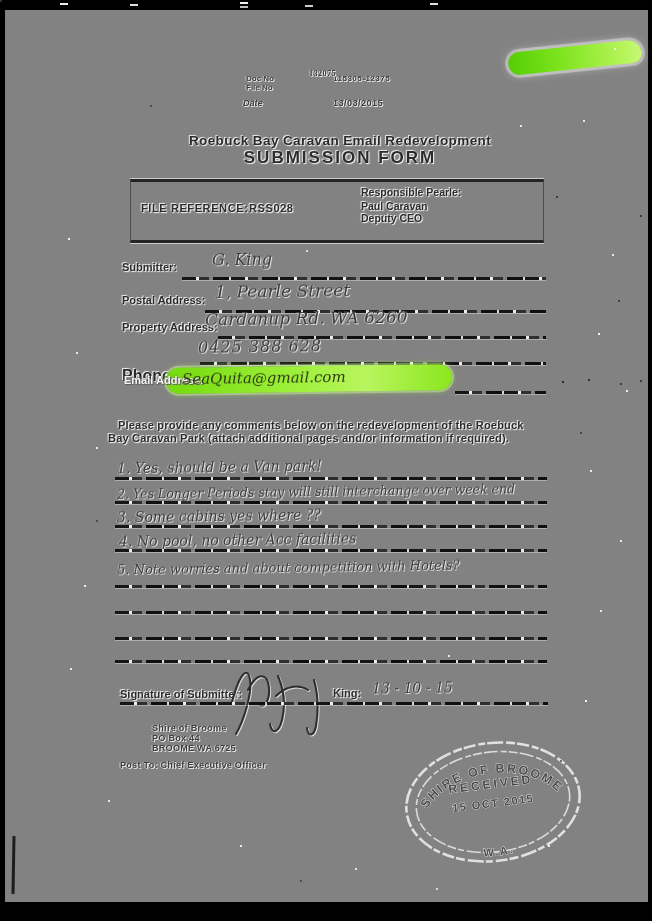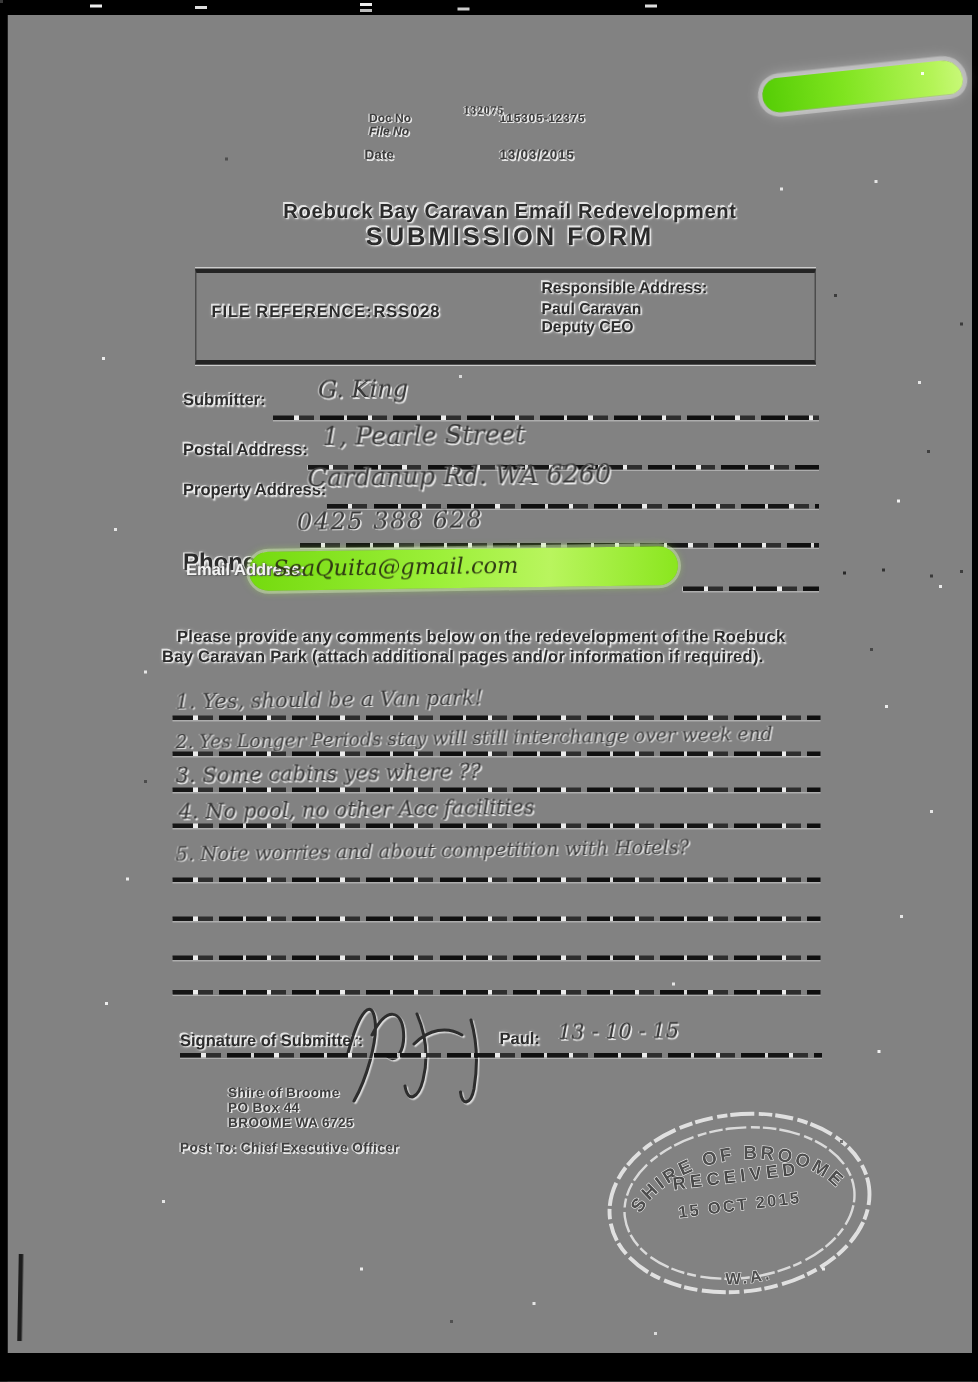--- a/index.html
+++ b/index.html
@@ -60,34 +60,34 @@
 
 <div class="abs edge" style="left:0;top:0;width:652px;height:10px;"></div>
 <div class="abs edge" style="left:0;top:0;width:5px;height:921px;"></div>
 <div class="abs edge" style="left:648px;top:0;width:4px;height:921px;"></div>
 <div class="abs edge" style="left:0;top:902px;width:652px;height:19px;"></div>
 
 <div class="abs" style="left:60px;top:3px;width:8px;height:2px;background:#eee;box-shadow:70px 1px 0 #ddd,180px -1px 0 #eee,245px 2px 0 #ccc,370px 0 0 #ddd,180px 3px 0 #bbb;"></div>
 
 <div class="abs stamp-txt" style="left:246px;top:74px;font-size:8px;">Doc No</div>
 <div class="abs stamp-txt" style="left:333px;top:74px;font-size:8px;letter-spacing:.5px;">115305-12375</div>
-<div class="abs stamp-txt" style="left:246px;top:83px;font-size:8px;font-style:italic;">File No</div>
+<div class="abs stamp-txt" style="left:246px;top:83px;font-size:8px;">File No</div>
 <div class="abs stamp-txt" style="left:309px;top:69px;font-size:8px;letter-spacing:.5px;font-family:Liberation Serif, serif;">132075</div>
-<div class="abs stamp-txt" style="left:243px;top:98px;font-size:9px;">Date</div>
+<div class="abs stamp-txt" style="left:243px;top:98px;font-size:9px;font-style:italic;">Date</div>
 <div class="abs stamp-txt" style="left:333px;top:98px;font-size:9px;letter-spacing:.5px;">13/03/2015</div>
 
 <div class="abs streak" style="left:508px;top:46px;width:134px;height:23px;"></div>
 
 <div class="abs emboss" style="left:115px;top:133px;width:450px;text-align:center;font-size:13.5px;letter-spacing:.4px;">Roebuck Bay Caravan Email Redevelopment</div>
 <div class="abs emboss" style="left:115px;top:148px;width:450px;text-align:center;font-size:17px;letter-spacing:2px;">SUBMISSION FORM</div>
 
 <div class="abs refbox" style="left:130px;top:179px;width:412px;height:58px;">
   <span class="abs emboss" style="left:10px;top:20px;font-size:11px;letter-spacing:.6px;">FILE REFERENCE:</span>
   <span class="abs emboss" style="left:118px;top:20px;font-size:11px;letter-spacing:.6px;">RSS028</span>
-  <span class="abs emboss" style="left:230px;top:4px;font-size:10.5px;">Responsible Address:</span>
+  <span class="abs emboss" style="left:230px;top:4px;font-size:10.5px;">Responsible Pearle:</span>
   <span class="abs emboss" style="left:230px;top:18px;font-size:10.5px;">Paul Caravan</span>
   <span class="abs emboss" style="left:230px;top:30px;font-size:10.5px;">Deputy CEO</span>
 </div>
 
 <div class="abs emboss" style="left:122px;top:261px;font-size:11px;">Submitter:</div>
 <div class="abs hw" style="left:212px;top:250px;font-size:16px;">G. King</div>
 <div class="abs rule" style="left:182px;top:277px;width:364px;"></div>
 
 <div class="abs emboss" style="left:122px;top:294px;font-size:11px;">Postal Address:</div>
 <div class="abs hw" style="left:215px;top:281px;font-size:17px;">1, Pearle Street</div>
@@ -127,21 +127,21 @@
 
 <div class="abs rule" style="left:115px;top:611px;width:432px;"></div>
 <div class="abs rule" style="left:115px;top:637px;width:432px;"></div>
 <div class="abs rule" style="left:115px;top:660px;width:432px;"></div>
 
 <div class="abs emboss" style="left:120px;top:688px;font-size:11px;">Signature of Submitter:</div>
 <svg class="abs" style="left:218px;top:660px;filter:drop-shadow(1px 1px 0 rgba(255,255,255,.7));" width="130" height="80" viewBox="0 0 130 80">
   <path d="M14 42 C22 12, 30 6, 32 20 C34 34, 26 60, 18 74 M30 30 C40 10, 50 14, 51 28 C52 40, 46 50, 40 44 M60 16 C66 30, 68 44, 64 60 C61 72, 54 76, 52 64 M58 36 C68 26, 80 24, 90 30 M96 20 C100 34, 101 48, 98 66 C96 76, 90 78, 89 68" fill="none" stroke="#2d2d2d" stroke-width="2" stroke-linecap="round"></path>
 </svg>
 <div class="abs rule" style="left:120px;top:702px;width:428px;"></div>
-<div class="abs emboss" style="left:333px;top:687px;font-size:11px;">Paul:</div>
+<div class="abs emboss" style="left:333px;top:687px;font-size:11px;">King:</div>
 <div class="abs hw" style="left:372px;top:680px;font-size:14px;">13 - 10 - 15</div>
 
 <div class="abs stamp-txt smallpost" style="left:120px;top:712px;margin-top:48px;">Post To: Chief Executive Officer</div>
 <div class="abs stamp-txt smallpost" style="left:152px;top:723px;">Shire of Broome</div>
 <div class="abs stamp-txt smallpost" style="left:152px;top:733px;">PO Box 44</div>
 <div class="abs stamp-txt smallpost" style="left:152px;top:743px;">BROOME WA 6725</div>
 
 <svg class="abs" style="left:398px;top:735px;opacity:.92;filter:blur(.3px);" width="190" height="134" viewBox="0 0 190 134">
   <defs>
     <path id="arcTop" d="M 22 80 A 74 50 0 0 1 168 80" fill="none"></path>

